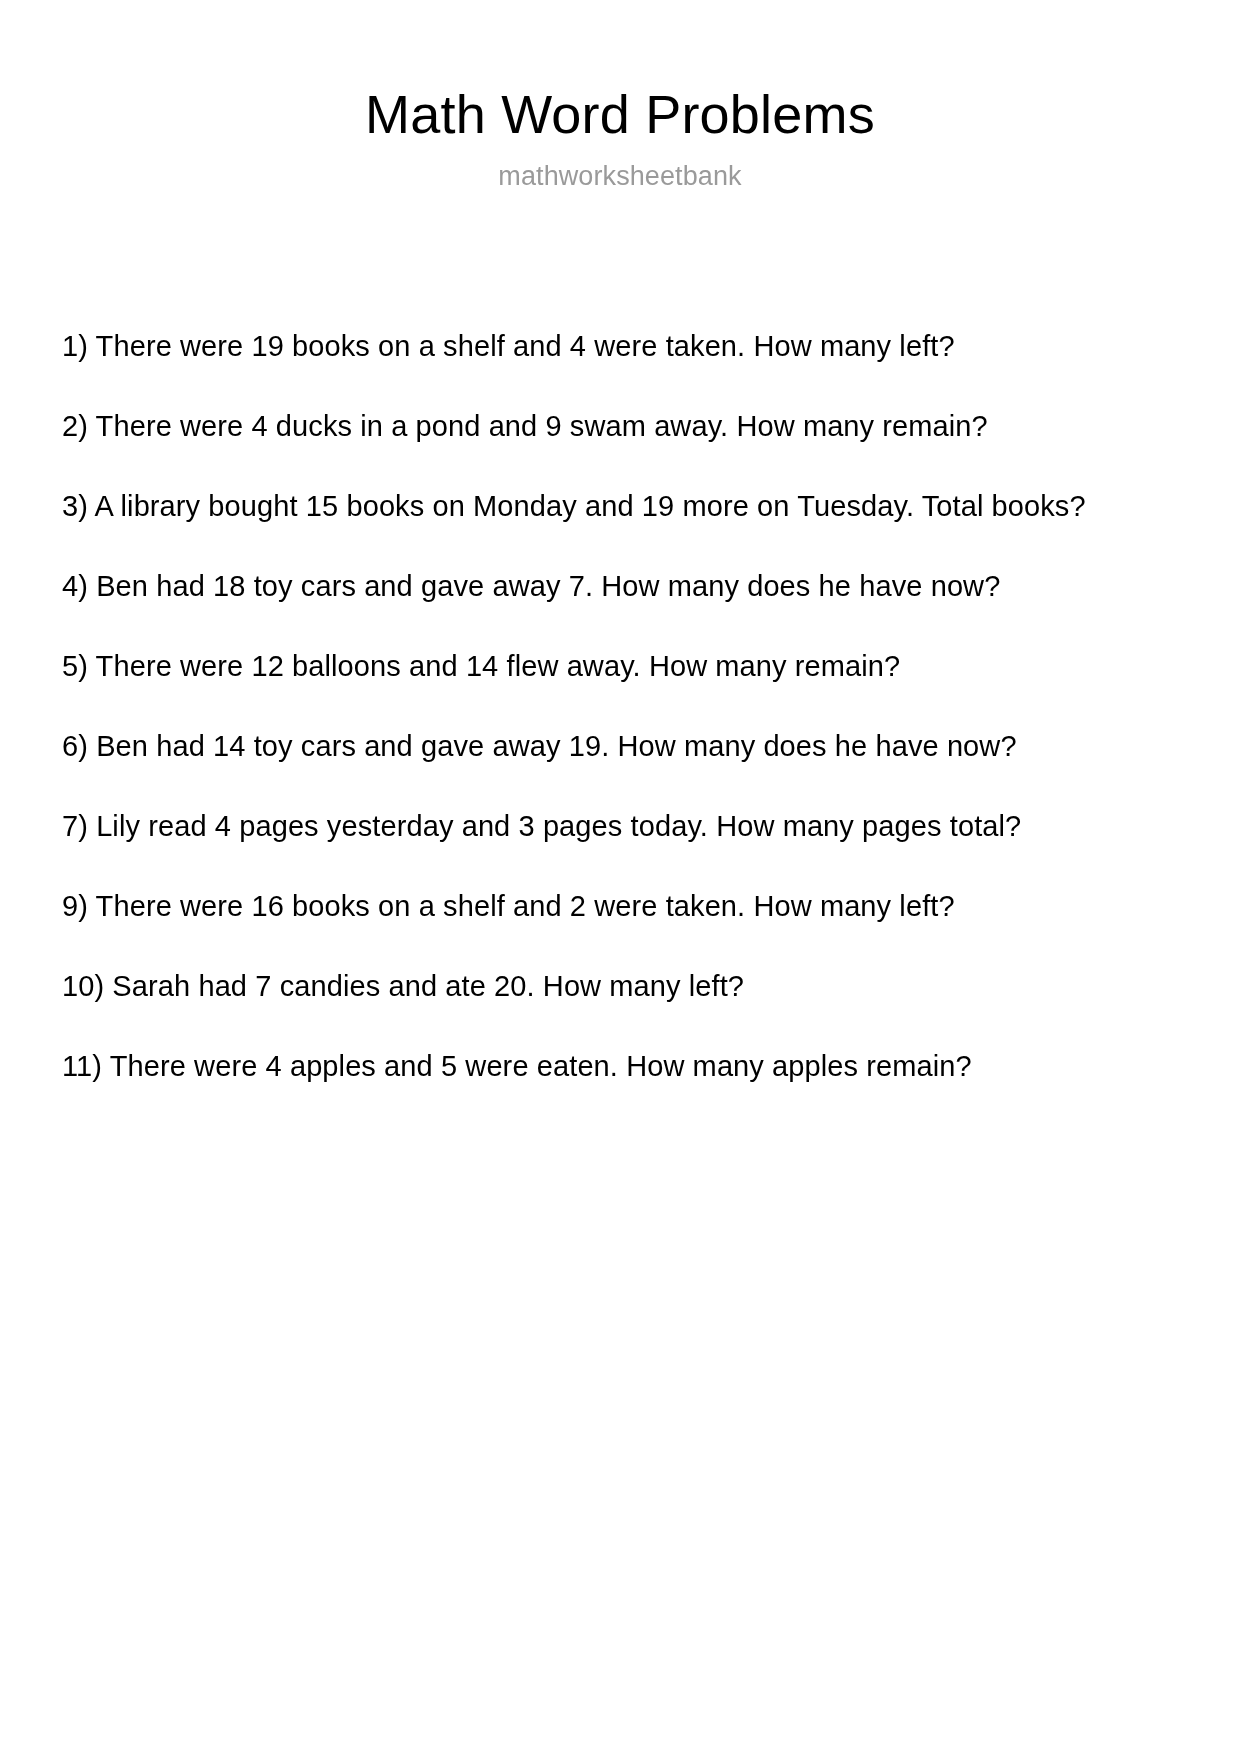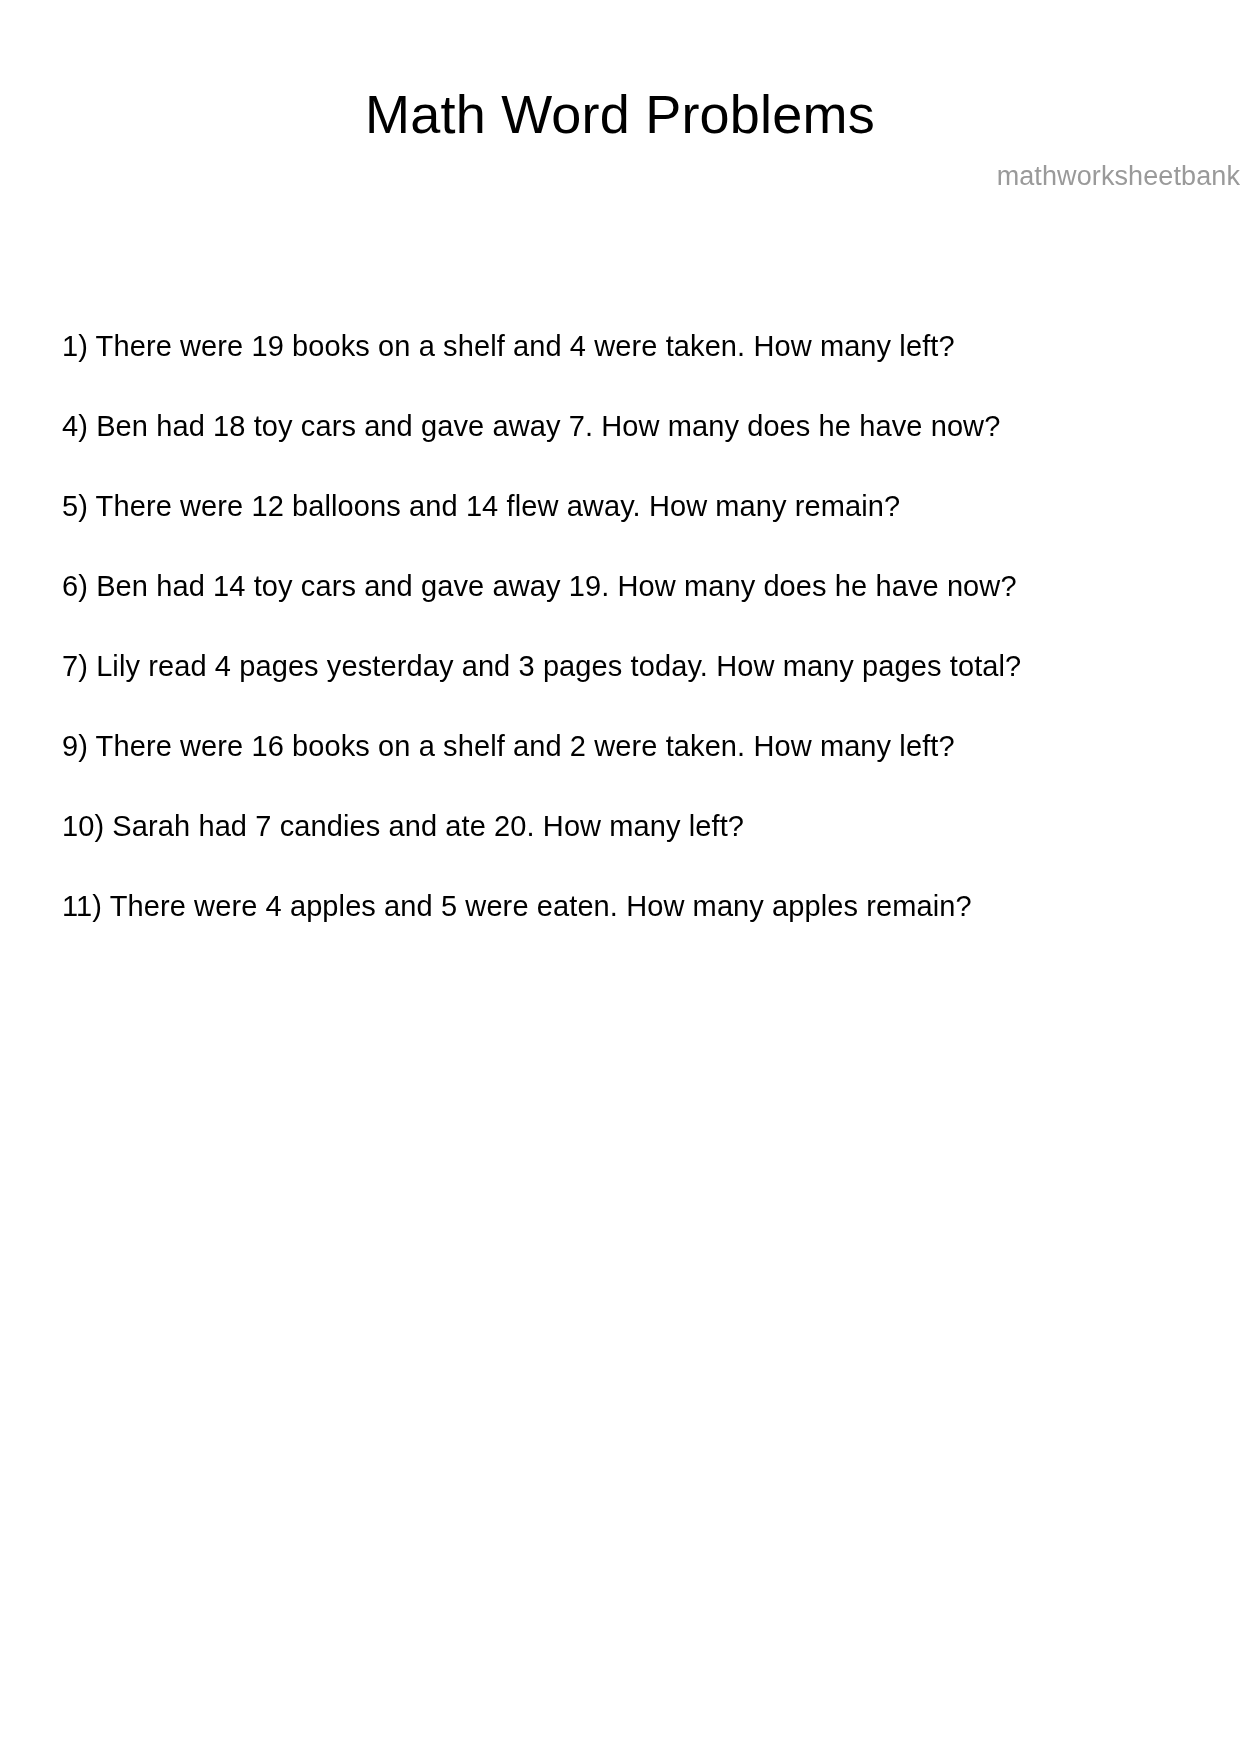--- a/index.html
+++ b/index.html
@@ -38,21 +38,20 @@
     letter-spacing: 0.2px;
   }
 
   .worksheet-subtitle {
     font-size: 27px;
     font-weight: 400;
     color: #9a9a9a;
     line-height: 1.2;
     margin: 16px 0 0 0;
     letter-spacing: 0.1px;
-    text-align: right;
   }
 
   
   .problem-list {
     margin: 0;
     padding: 0;
     list-style: none;
     position: absolute;
     top: 306px;
     left: 0;
@@ -94,20 +93,26 @@
   <div class="header">
     <h1 class="worksheet-title">Math Word Problems</h1>
     <p class="worksheet-subtitle">mathworksheetbank</p>
   </div>
 
   <ol class="problem-list">
     <li class="problem-row">
       <span class="problem-text">1) There were 19 books on a shelf and 4 were taken. How many left?</span>
     </li>
     <li class="problem-row">
+      <span class="problem-text">2) There were 4 ducks in a pond and 9 swam away. How many remain?</span>
+    </li>
+    <li class="problem-row">
+      <span class="problem-text">3) A library bought 15 books on Monday and 19 more on Tuesday. Total books?</span>
+    </li>
+    <li class="problem-row">
       <span class="problem-text">4) Ben had 18 toy cars and gave away 7. How many does he have now?</span>
     </li>
     <li class="problem-row">
       <span class="problem-text">5) There were 12 balloons and 14 flew away. How many remain?</span>
     </li>
     <li class="problem-row">
       <span class="problem-text">6) Ben had 14 toy cars and gave away 19. How many does he have now?</span>
     </li>
     <li class="problem-row">
       <span class="problem-text">7) Lily read 4 pages yesterday and 3 pages today. How many pages total?</span>

